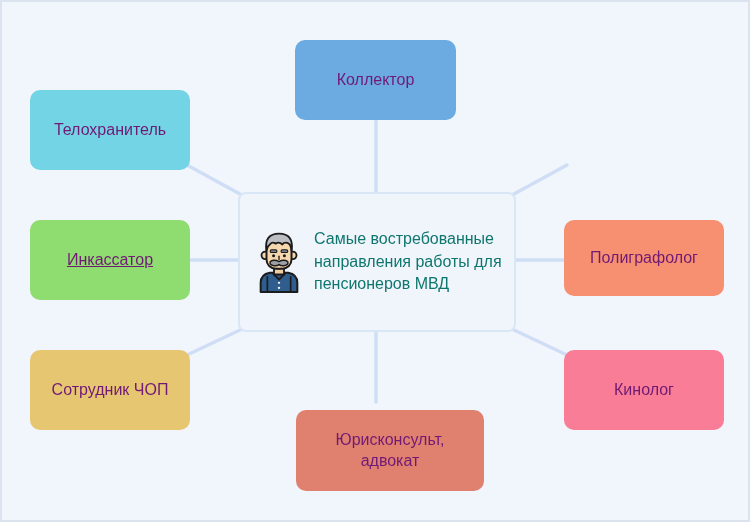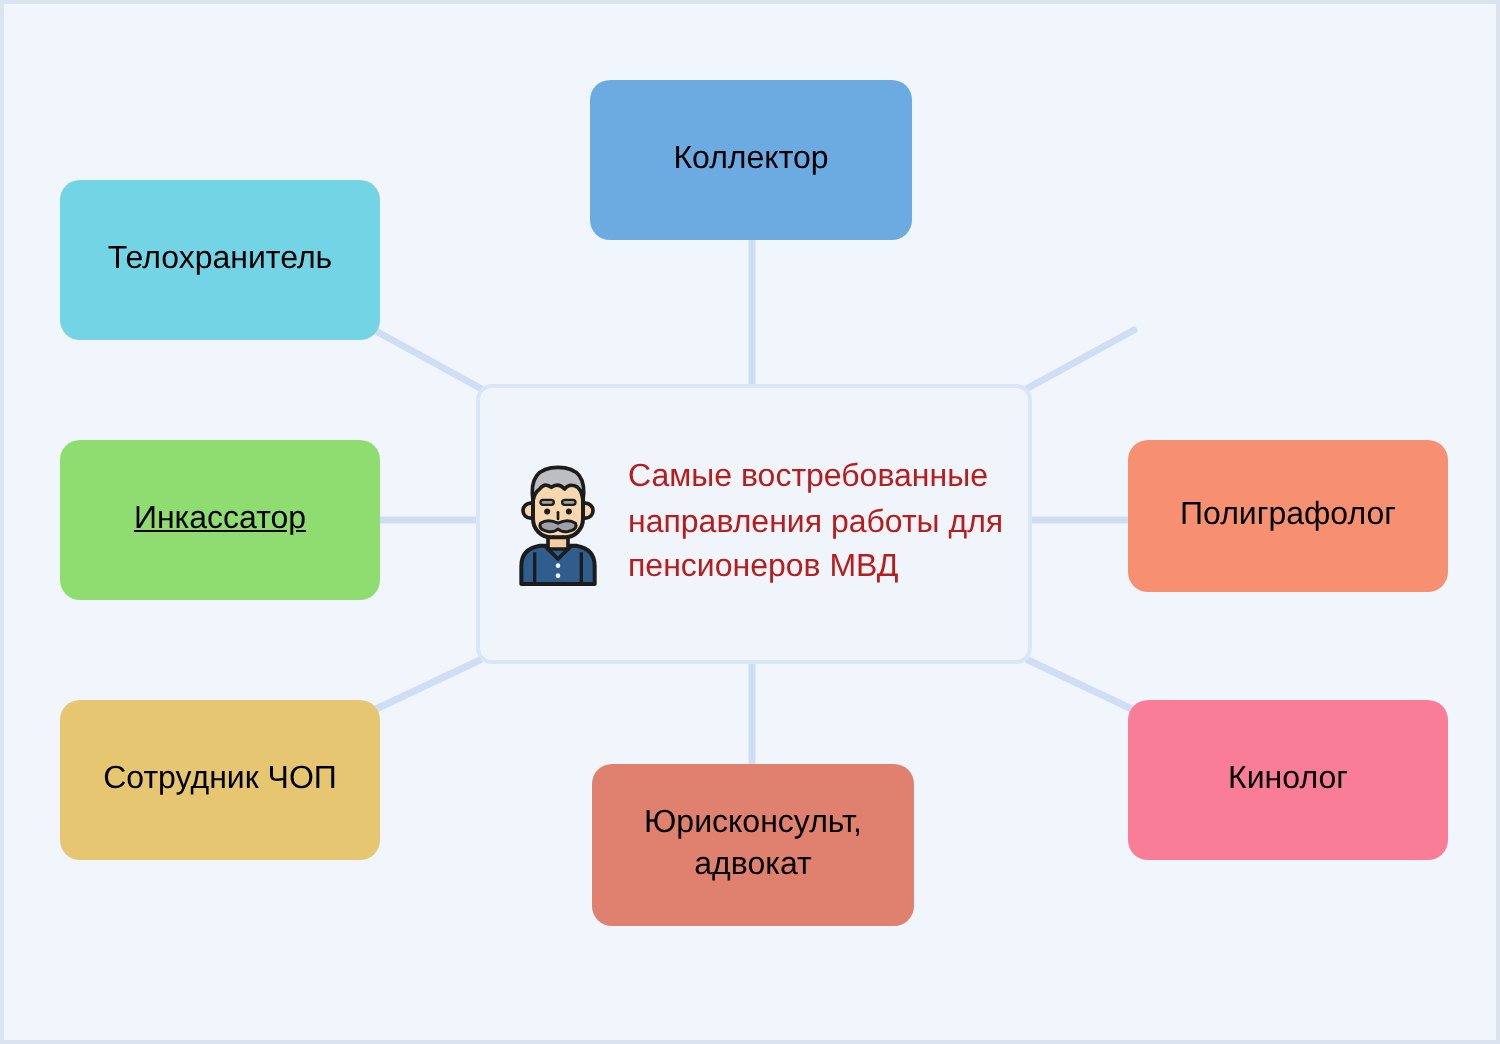--- a/index.html
+++ b/index.html
@@ -23,32 +23,32 @@
 
   .node {
     position: absolute;
     border-radius: 10px;
     display: flex;
     align-items: center;
     justify-content: center;
     text-align: center;
     padding: 8px 10px;
     font-size: 16px;
-    color: #000000;
+    color: #701a75;
     line-height: 1.3;
   }
 
   .node-top          { left: 293px; top: 38px;  width: 161px; height: 80px; }
   .node-top-left     { left: 28px;  top: 88px;  width: 160px; height: 80px; }
   .node-left         { left: 28px;  top: 218px; width: 160px; height: 80px; text-decoration: underline; }
   .node-bottom-left  { left: 28px;  top: 348px; width: 160px; height: 80px; }
   .node-top-right    { left: 562px; top: 88px;  width: 160px; height: 80px; }
   .node-right        { left: 562px; top: 218px; width: 160px; height: 76px; }
   .node-bottom-right { left: 562px; top: 348px; width: 160px; height: 80px; }
-  .node-bottom       { left: 294px; top: 380px; width: 161px; height: 81px; }
+  .node-bottom       { left: 294px; top: 408px; width: 188px; height: 81px; }
 
   .center-box {
     position: absolute;
     left: 236px; top: 190px;
     width: 278px; height: 140px;
     background: #eff5fb;
     border: 2px solid #d9e6f6;
     border-radius: 8px;
     display: flex;
     align-items: center;
@@ -58,21 +58,21 @@
 
   .center-icon {
     flex: 0 0 auto;
     width: 50px;
     height: 62px;
   }
 
   .center-label {
     font-size: 16px;
     line-height: 1.4;
-    color: #b91c1c;
+    color: #0f766e;
     width: 200px;
   }
 </style>
 </head>
 <body>
 
 <div class="canvas">
 
   <svg class="connectors" viewBox="0 0 750 522" xmlns="http://www.w3.org/2000/svg">
     <g stroke="#cfdef5" stroke-width="3.5" fill="none" stroke-linecap="round">

